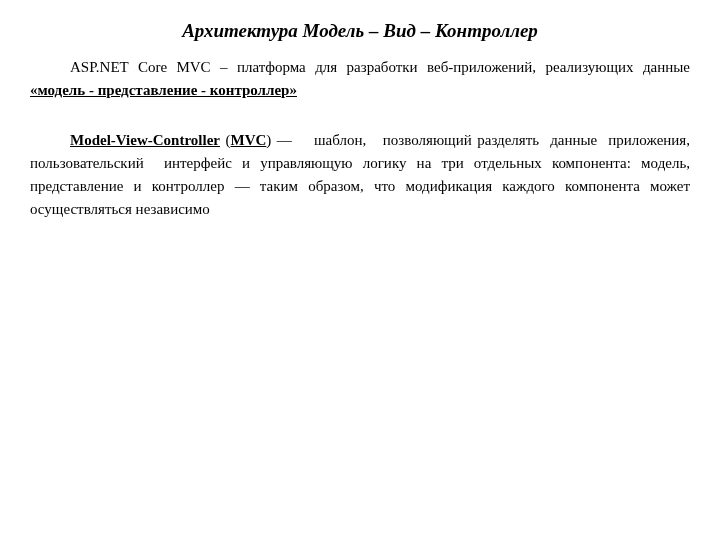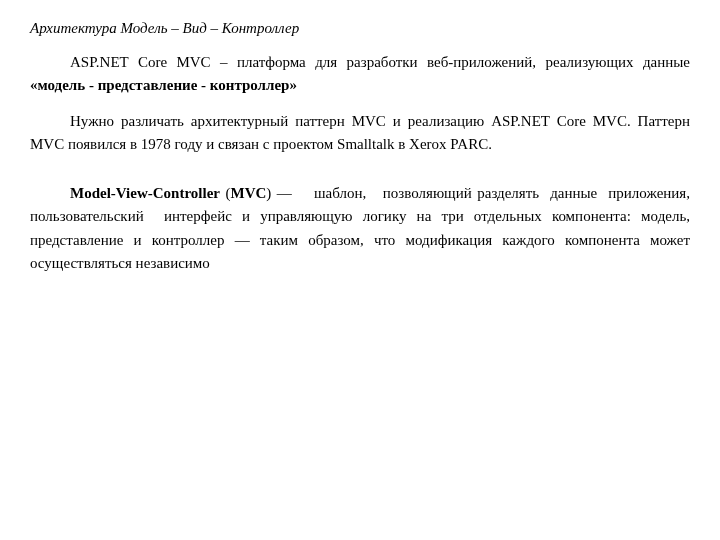--- a/index.html
+++ b/index.html
@@ -20,53 +20,51 @@
       justify-content: center;
     }
 
     .page-container {
       width: 680px;
       padding: 20px 10px 20px 10px;
     }
 
     .title {
       font-style: italic;
-      font-weight: normal;
-      font-size: 15px;
+      font-weight: bold;
+      font-size: 19px;
       margin-bottom: 14px;
-      text-align: left;
+      text-align: center;
     }
 
     .paragraph {
       text-align: justify;
       line-height: 1.55;
       margin-bottom: 12px;
       text-indent: 40px;
     }
 
     .bold-italic {
       font-weight: bold;
+      text-decoration: underline;
     }
 
     .gap {
       height: 14px;
     }
   </style>
 </head>
 <body>
 
 <div class="page-container">
   <div class="title">Архитектура Модель – Вид – Контроллер</div>
 
   <p class="paragraph">
     <span>ASP.NET Core MVC – платформа для разработки веб-приложений, реализующих данные </span><span class="bold-italic">«модель - представление - контроллер»</span>
   </p>
 
-  <p class="paragraph">
-    <span>Нужно различать архитектурный паттерн MVC и реализацию ASP.NET Core MVC. Паттерн MVC появился в 1978 году и связан с проектом Smalltalk в Xerox PARC.</span>
-  </p>
 
   <div class="gap"></div>
 
   <p class="paragraph">
     <span class="bold-italic">Model-View-Controller</span><span> (</span><span class="bold-italic">MVC</span><span>) —&nbsp;&nbsp;&nbsp; шаблон,&nbsp;&nbsp; позволяющий разделять&nbsp; данные&nbsp; приложения, пользовательский&nbsp; интерфейс и управляющую логику на три отдельных компонента: модель, представление и контроллер — таким образом, что модификация каждого компонента может осуществляться независимо</span>
   </p>
 </div>
 
 </body></html>

